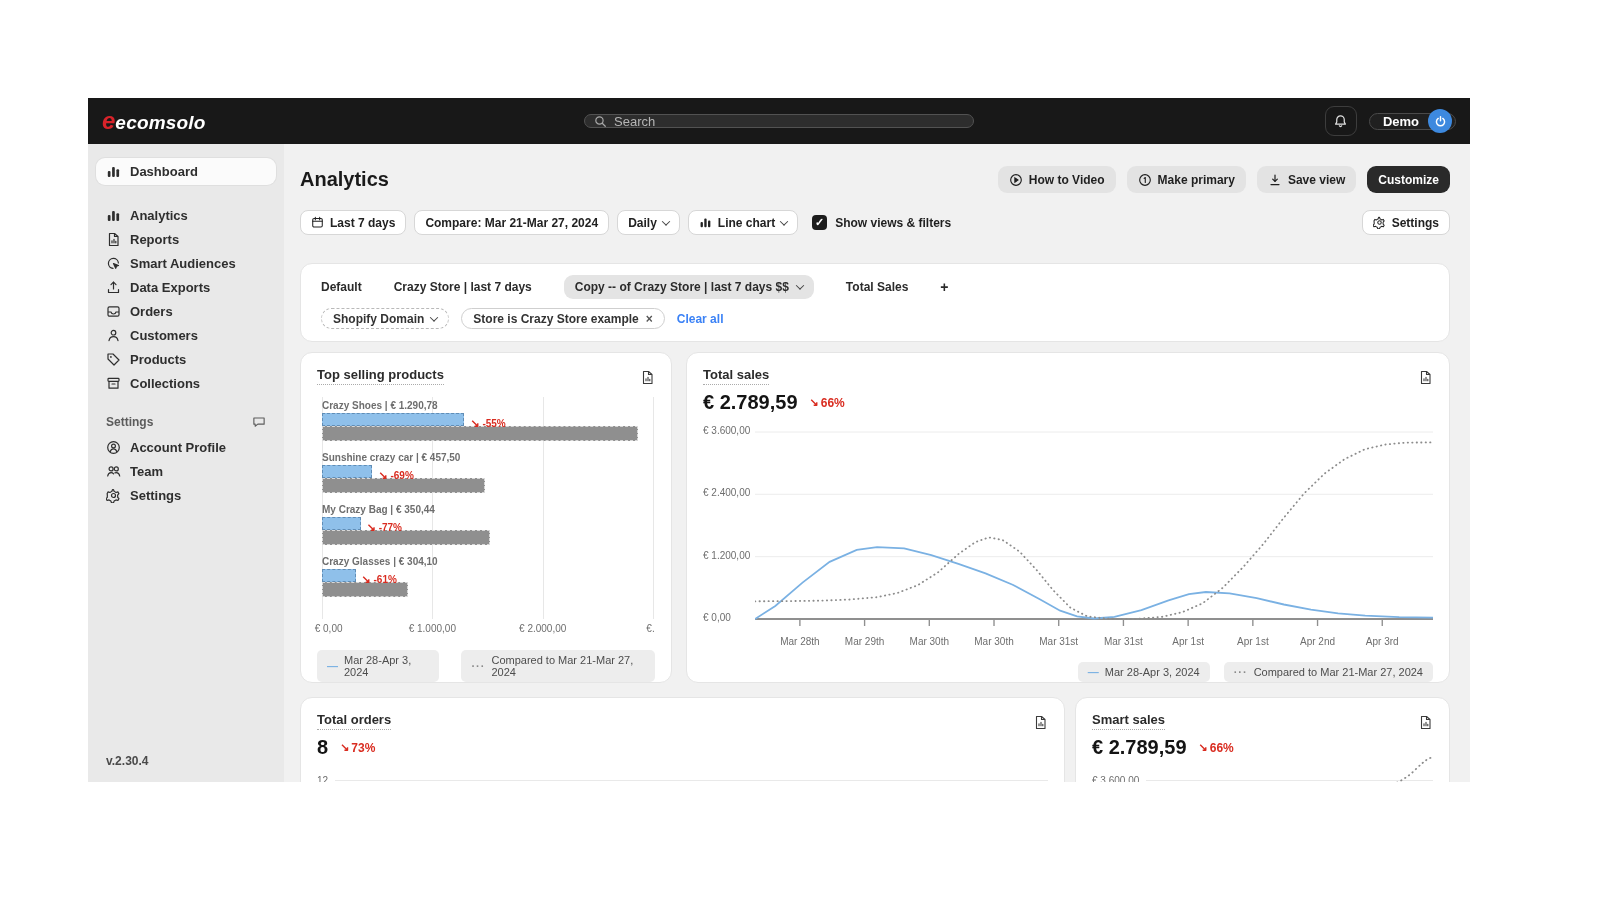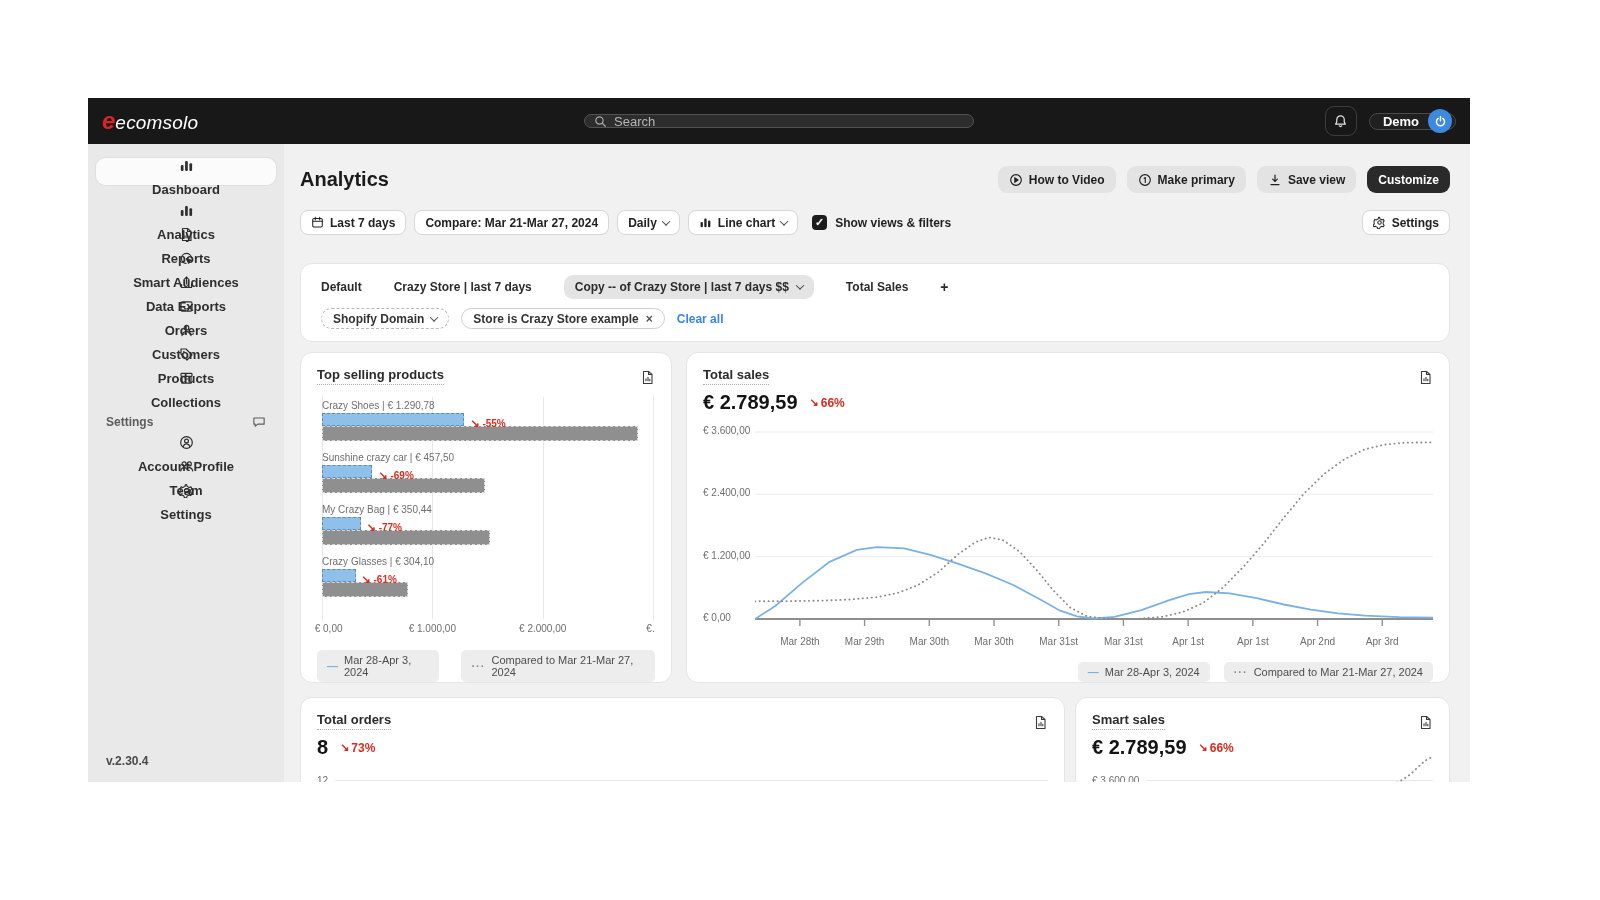--- a/index.html
+++ b/index.html
@@ -3,38 +3,38 @@
 <meta charset="utf-8">
 <style>
   * { margin:0; padding:0; box-sizing:border-box; }
   html,body { width:1600px; height:900px; background:#ffffff; font-family:"Liberation Sans", sans-serif; }
   .app { position:absolute; left:88px; top:98px; width:1382px; height:684px; background:#f1f1f1; overflow:hidden; }
 
   
   .topbar { position:relative; height:46px; background:#181818; display:flex; align-items:center; padding:0 14px; }
   .logo { display:flex; align-items:baseline; cursor:pointer; }
   .logo-e { color:#d8232a; font-size:24px; font-weight:800; font-style:italic; line-height:1; }
-  .logo-text { color:#ffffff; font-size:19px; font-weight:400; font-style:italic; letter-spacing:.2px; }
+  .logo-text { color:#ffffff; font-size:19px; font-weight:700; font-style:italic; letter-spacing:.2px; }
   .search-wrap { position:absolute; left:50%; transform:translateX(-50%); width:390px; }
   .search-box { display:flex; align-items:center; gap:7px; width:100%; height:14px; background:#2d2d2d; border:1px solid #525252; border-radius:8px; padding:0 9px; }
   .search-input { flex:1; background:transparent; border:none; outline:none; color:#d6d6d6; font-size:13px; font-family:inherit; }
   .search-input::placeholder { color:#b5b5b5; }
   .topbar-right { margin-left:auto; display:flex; align-items:center; gap:12px; }
   .bell-btn { width:32px; height:30px; border:1px solid #3d3d3d; border-radius:9px; background:transparent; display:flex; align-items:center; justify-content:center; cursor:pointer; }
   .demo-btn { display:flex; align-items:center; gap:9px; height:17px; border:1px solid #4a4a4a; border-radius:999px; background:#202020; padding:2px 3px 2px 13px; cursor:pointer; }
   .demo-label { color:#ffffff; font-size:13px; font-weight:700; }
   .power-circle { width:24px; height:24px; border-radius:50%; background:#3d89df; display:flex; align-items:center; justify-content:center; }
 
   
   .body-row { display:flex; height:638px; }
   .sidebar { width:196px; background:#e9e9e9; padding:14px 8px 14px 8px; display:flex; flex-direction:column; flex-shrink:0; }
   .main { flex:1; background:#f1f1f1; padding:22px 20px 0 16px; overflow:hidden; }
 
   
-  .side-item { display:flex; align-items:center; gap:9px; height:24px; padding:0 10px; border-radius:9px; font-size:13px; font-weight:600; color:#2e2e2e; cursor:pointer;flex-direction:column; }
+  .side-item { display:flex; align-items:center; gap:9px; height:24px; padding:0 10px; border-radius:9px; font-size:13px; font-weight:600; color:#2e2e2e; cursor:pointer; }
   .side-item.active { background:#fbfbfb; height:27px; box-shadow:0 0 0 1px rgba(0,0,0,0.04); margin-bottom:18px; }
   .side-item .sicon { display:flex; width:15px; justify-content:center; }
   .settings-header { display:flex; align-items:center; justify-content:space-between; margin:20px 10px 6px 10px; font-size:12px; font-weight:700; color:#5c5c5c; }
   .version { margin-top:auto; padding-left:10px; font-size:12px; font-weight:700; color:#4a4a4a; }
 
   
   .page-header { display:flex; align-items:center; }
   .page-title { font-size:20px; font-weight:700; color:#1a1a1a; }
   .header-actions { margin-left:auto; display:flex; gap:11px; }
   .pill-gray { display:flex; align-items:center; gap:6px; height:27px; padding:0 11px; background:#e3e3e3; border:none; border-radius:9px; font-size:12px; font-weight:700; color:#1f1f1f; cursor:pointer; font-family:inherit; }
@@ -72,21 +72,21 @@
   .export-btn { margin-left:auto; background:none; border:none; cursor:pointer; padding:0; }
   .metric-row { display:flex; align-items:center; gap:12px; margin-top:6px; }
   .metric-value { font-size:20px; font-weight:700; color:#141414; }
   .metric-change { font-size:12px; font-weight:700; color:#d92c20; display:flex; align-items:center; gap:2px; }
   .dn-arrow { font-size:11px; }
 
   
   .bar-plot { position:relative; height:222px; margin:12px 2px 0 5px; }
   .vgrid { position:absolute; top:0; bottom:0; width:1px; background:#e7e7e7; }
   .bargroup { position:absolute; left:0; right:0; }
-  .barlabel { font-size:10px; color:#6e6e6e; margin-bottom:2px; }
+  .barlabel { font-size:10px; color:#6e6e6e; margin-bottom:2px;font-weight:bold; }
   .barrow { position:relative; height:13px; }
   .bar { height:13px; }
   .barblue { background:#8fc0ea; border:1px dashed rgba(40,80,120,0.45); }
   .bargray { height:15px; background:#8f8f8f; border:1px dashed rgba(255,255,255,0.65); }
   .barchange { position:absolute; top:4px; font-size:10px; font-weight:700; color:#d92c20; white-space:nowrap; padding-left:6px; }
   .bar-xlabels { position:relative; height:13px; margin:4px 2px 0 5px; font-size:10px; color:#6e6e6e; }
   .bar-xlabels span { position:absolute; transform:translateX(-50%); white-space:nowrap; }
   .legend-row { display:flex; justify-content:center; gap:22px; margin-top:14px; }
   .legend-row.right { justify-content:flex-end; gap:14px; }
   .legend-pill { display:flex; align-items:center; gap:6px; background:#ededed; border-radius:5px; padding:4px 10px; font-size:11px; color:#4d4d4d; }

